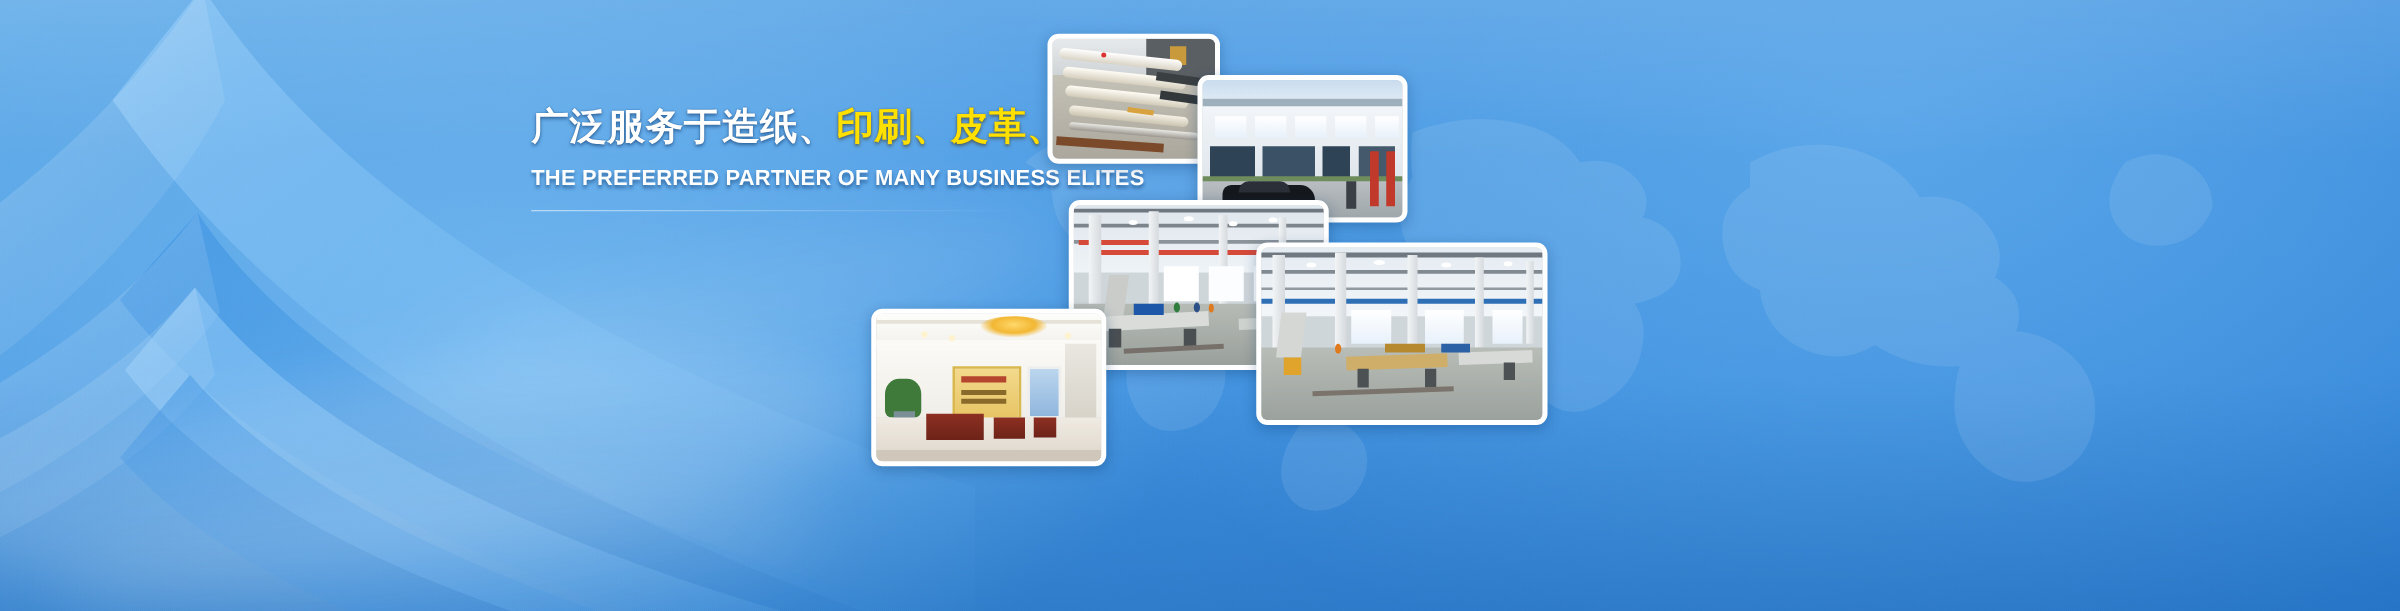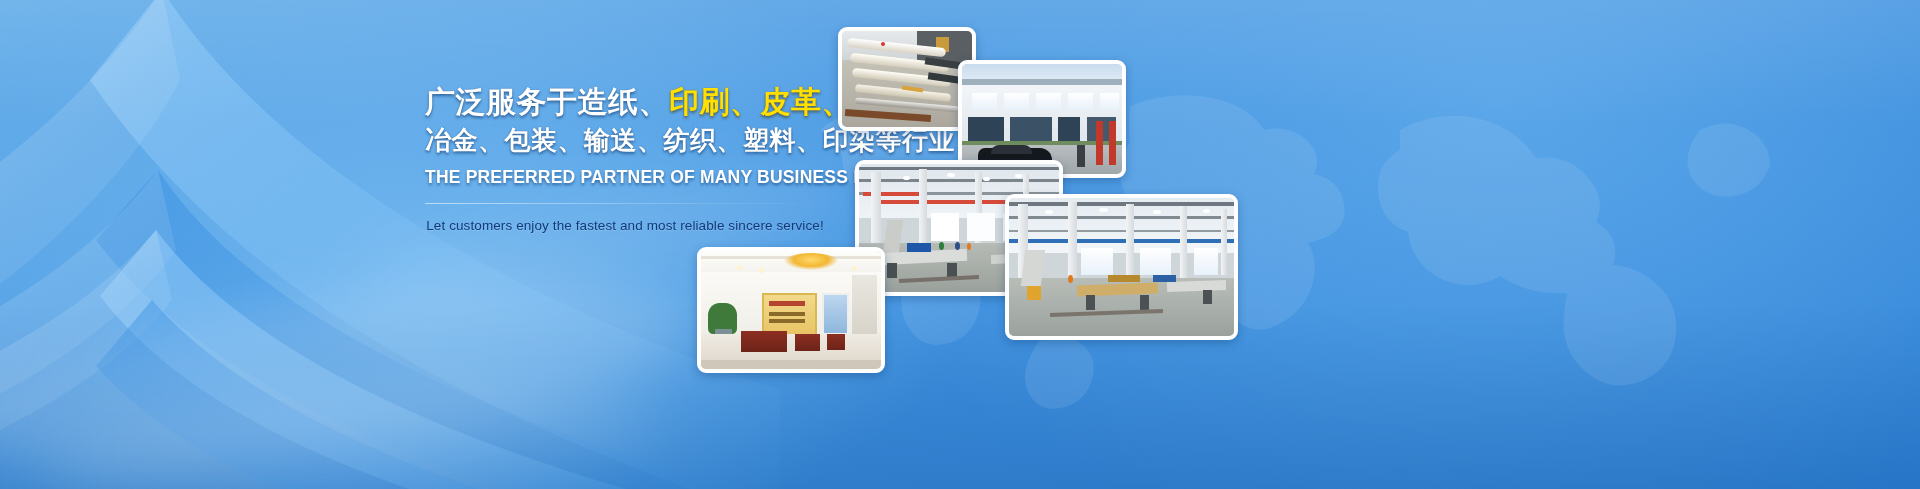--- a/index.html
+++ b/index.html
@@ -138,24 +138,22 @@
       <path d="M272 340 C350 430 520 530 900 610 L900 650 C470 590 300 500 216 406 Z" fill="url(#cg3)"></path>
     </svg>
   </div>
 
   <div class="streak s1"></div>
   <div class="streak s2"></div>
   <div class="streak s3"></div>
 
   <div class="textblock">
     <div class="headline l1"><span>广泛服务于造纸、</span><span class="hl">印刷、皮革、压延、</span></div>
-    <div class="headline l2">冶金、包装、输送、纺织、塑料、印染等行业</div>
     <div class="tagline">THE PREFERRED PARTNER OF MANY BUSINESS ELITES</div>
     <div class="rule"></div>
-    <div class="subtitle">Let customers enjoy the fastest and most reliable sincere service!</div>
   </div>
 
   <div class="photo ph-rollers">
     <div class="scene">
       <div class="rect" style="left:0;top:0;right:0;height:30%;background:linear-gradient(#e7eaec,#cfd4d6)"></div>
       <div class="rect" style="left:0;top:30%;right:0;bottom:0;background:linear-gradient(#c4c1b6,#aba79c)"></div>
       <div class="rect" style="left:58%;top:0;width:42%;height:34%;background:#5a5f63"></div>
       <div class="rect" style="left:72%;top:6%;width:10%;height:16%;background:#c89a3c"></div>
       <div class="rollr" style="left:4%;top:12%;width:76%;height:9%;background:linear-gradient(#ffffff,#d9d3c4);transform:rotate(6deg)"></div>
       <div class="rollr" style="left:6%;top:28%;width:76%;height:9%;background:linear-gradient(#fffdf6,#d4cdbc);transform:rotate(6deg)"></div>

